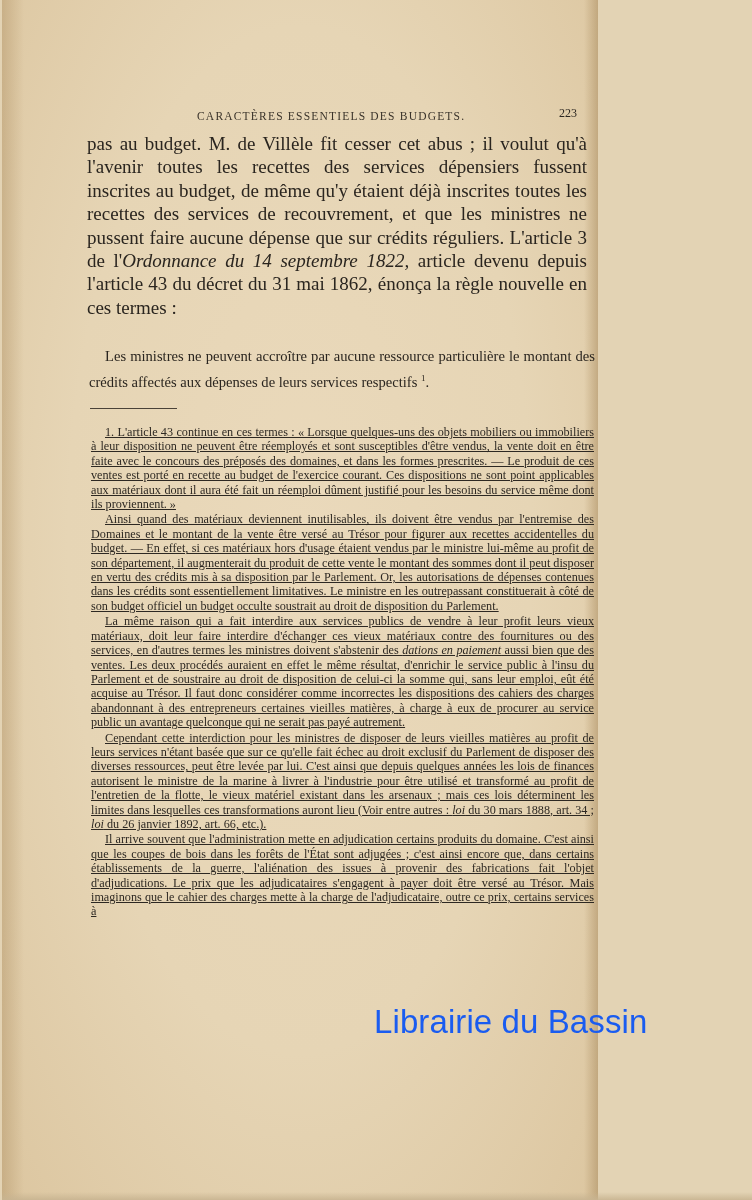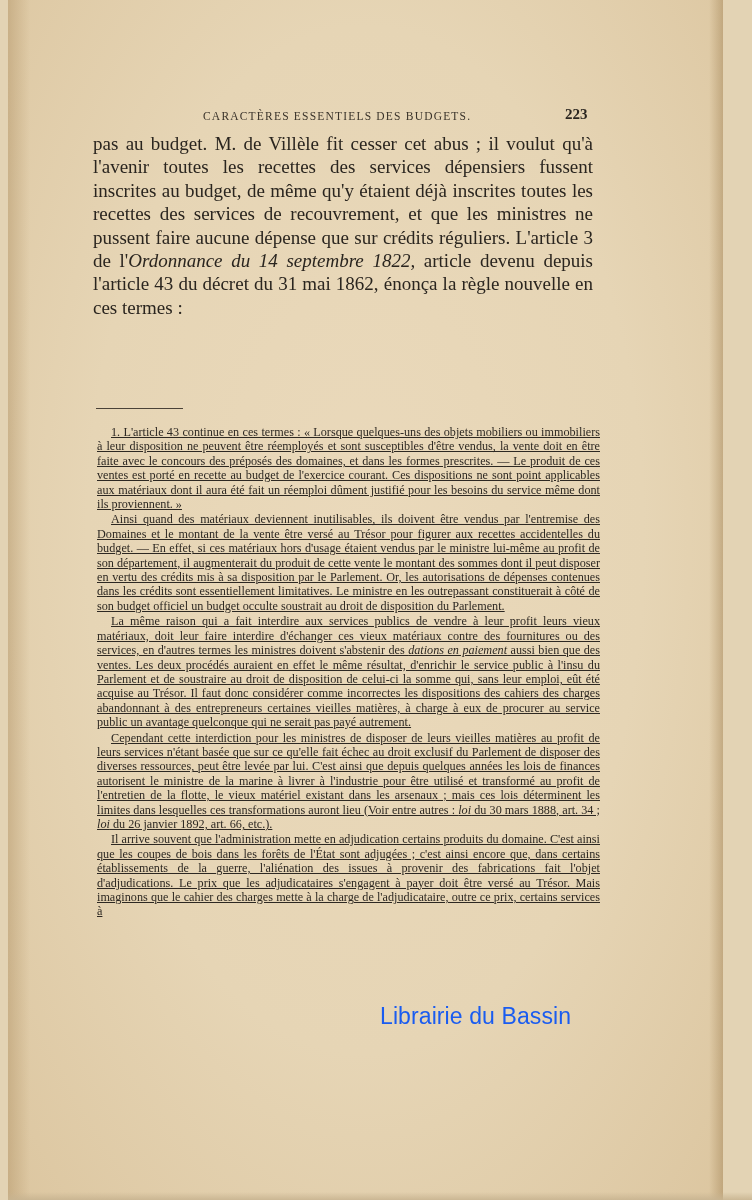--- a/index.html
+++ b/index.html
@@ -2,21 +2,21 @@
 <html><head>
 <meta charset="utf-8">
 <style>
   html, body { margin: 0; padding: 0; }
   body {
     width: 752px; height: 1200px; overflow: hidden;
     background: #e3d3b4;
     position: relative;
   }
   .page {
-    position: absolute; left: 8px; top: 0; width: 715px; height: 1200px;
+    position: absolute; left: 2px; top: 0; width: 596px; height: 1200px;
     background:
       radial-gradient(ellipse at 50% 45%, #ead9bb 0%, #e6d5b5 55%, #dcc6a0 100%);
   }
   .edge-right {
     position: absolute; right: 0; top: 0; width: 14px; height: 1200px;
     background: linear-gradient(to right, rgba(180,150,105,0) 0%, rgba(170,140,95,0.55) 100%);
   }
   .edge-left {
     position: absolute; left: 0; top: 0; width: 22px; height: 1200px;
     background: linear-gradient(to left, rgba(180,150,105,0) 0%, rgba(175,145,100,0.45) 100%);
@@ -25,21 +25,21 @@
     position: absolute; left: 0; bottom: 0; width: 752px; height: 8px;
     background: linear-gradient(to bottom, rgba(200,175,135,0) 0%, rgba(200,180,145,0.9) 100%);
   }
   .running-head {
     position: absolute; top: 110px; left: 195px;
     font-size: 11.5px; letter-spacing: 1.2px; color: #3a332a;
     font-family: "Liberation Serif", serif;
   }
   .page-number {
     position: absolute; top: 106px; left: 557px;
-    font-size: 15px; color: #2b2620; font-family: "Liberation Serif", serif; font-weight: bold;
+    font-size: 12px; color: #2b2620; font-family: "Liberation Serif", serif;
   }
   .main-body {
     position: absolute; top: 132px; left: 85px; width: 500px;
     font-family: "Liberation Serif", serif; font-size: 19px; line-height: 23.4px;
     text-align: justify; color: #2a251f;
   }
   .main-body p { margin: 0; }
   .quote {
     position: absolute; top: 346px; left: 87px; width: 506px;
     font-family: "Liberation Serif", serif; font-size: 14.6px; line-height: 21.5px;
@@ -54,39 +54,42 @@
   .notes {
     position: absolute; top: 425px; left: 89px; width: 503px;
     font-family: "Liberation Serif", serif; font-size: 12.2px; line-height: 14.4px;
     text-align: justify; color: #2d2822;
   }
   .notes p { margin: 0; text-indent: 14px; text-decoration: underline; }
   .notes p + p { margin-top: 1px; }
   i { font-style: italic; }
   .watermark {
     position: absolute; top: 1003px; left: 372px;
-    font-family: "Liberation Sans", sans-serif; font-size: 23px;
+    font-family: "Liberation Sans", sans-serif; font-size: 33px;
     color: #1a5cf0; white-space: nowrap; letter-spacing: 0.1px;
   }
 </style>
 </head>
 <body>
 
 <div class="page">
   <div class="edge-left"></div>
   <div class="edge-right"></div>
   <div class="edge-bottom"></div>
 
   <div class="running-head">CARACTÈRES ESSENTIELS DES BUDGETS.</div>
   <div class="page-number">223</div>
 
   <div class="main-body">
     <p><span>pas au budget. M. de Villèle fit cesser cet abus ; il voulut qu'à l'avenir toutes les recettes des services dépensiers fussent inscrites au budget, de même qu'y étaient déjà inscrites toutes les recettes des services de recouvrement, et que les ministres ne pussent faire aucune dépense que sur crédits réguliers. L'article 3 de l'</span><i>Ordonnance du 14 septembre 1822,</i><span> article devenu depuis l'article 43 du décret du 31 mai 1862, énonça la règle nouvelle en ces termes :</span></p>
   </div>
 
+  <div class="quote">
+    <p><span>Les ministres ne peuvent accroître par aucune ressource particulière le montant des crédits affectés aux dépenses de leurs services respectifs</span> <span class="sup">1</span><span>.</span></p>
+  </div>
 
   <div class="rule"></div>
 
   <div class="notes">
     <p>1. L'article 43 continue en ces termes : « Lorsque quelques-uns des objets mobiliers ou immobiliers à leur disposition ne peuvent être réemployés et sont susceptibles d'être vendus, la vente doit en être faite avec le concours des préposés des domaines, et dans les formes prescrites. — Le produit de ces ventes est porté en recette au budget de l'exercice courant. Ces dispositions ne sont point applicables aux matériaux dont il aura été fait un réemploi dûment justifié pour les besoins du service même dont ils proviennent. »</p>
     <p>Ainsi quand des matériaux deviennent inutilisables, ils doivent être vendus par l'entremise des Domaines et le montant de la vente être versé au Trésor pour figurer aux recettes accidentelles du budget. — En effet, si ces matériaux hors d'usage étaient vendus par le ministre lui-même au profit de son département, il augmenterait du produit de cette vente le montant des sommes dont il peut disposer en vertu des crédits mis à sa disposition par le Parlement. Or, les autorisations de dépenses contenues dans les crédits sont essentiellement limitatives. Le ministre en les outrepassant constituerait à côté de son budget officiel un budget occulte soustrait au droit de disposition du Parlement.</p>
     <p><span>La même raison qui a fait interdire aux services publics de vendre à leur profit leurs vieux matériaux, doit leur faire interdire d'échanger ces vieux matériaux contre des fournitures ou des services, en d'autres termes les ministres doivent s'abstenir des </span><i>dations en paiement</i><span> aussi bien que des ventes. Les deux procédés auraient en effet le même résultat, d'enrichir le service public à l'insu du Parlement et de soustraire au droit de disposition de celui-ci la somme qui, sans leur emploi, eût été acquise au Trésor. Il faut donc considérer comme incorrectes les dispositions des cahiers des charges abandonnant à des entrepreneurs certaines vieilles matières, à charge à eux de procurer au service public un avantage quelconque qui ne serait pas payé autrement.</span></p>
     <p><span>Cependant cette interdiction pour les ministres de disposer de leurs vieilles matières au profit de leurs services n'étant basée que sur ce qu'elle fait échec au droit exclusif du Parlement de disposer des diverses ressources, peut être levée par lui. C'est ainsi que depuis quelques années les lois de finances autorisent le ministre de la marine à livrer à l'industrie pour être utilisé et transformé au profit de l'entretien de la flotte, le vieux matériel existant dans les arsenaux ; mais ces lois déterminent les limites dans lesquelles ces transformations auront lieu (Voir entre autres : </span><i>loi</i><span> du 30 mars 1888, art. 34 ; </span><i>loi</i><span> du 26 janvier 1892, art. 66, etc.).</span></p>
     <p>Il arrive souvent que l'administration mette en adjudication certains produits du domaine. C'est ainsi que les coupes de bois dans les forêts de l'État sont adjugées ; c'est ainsi encore que, dans certains établissements de la guerre, l'aliénation des issues à provenir des fabrications fait l'objet d'adjudications. Le prix que les adjudicataires s'engagent à payer doit être versé au Trésor. Mais imaginons que le cahier des charges mette à la charge de l'adjudicataire, outre ce prix, certains services à</p>
   </div>

